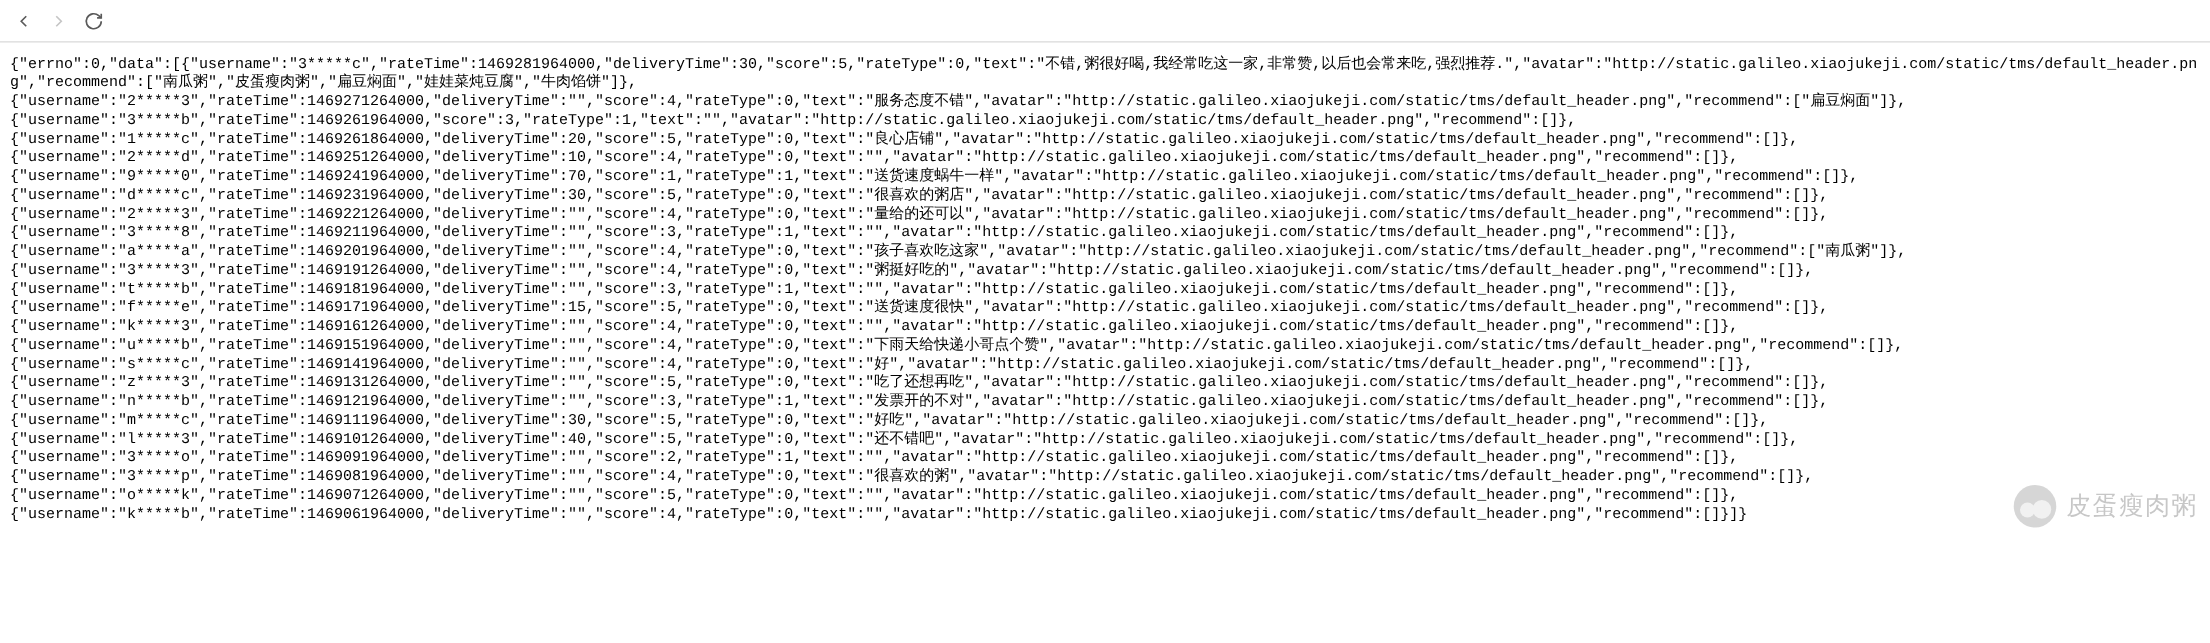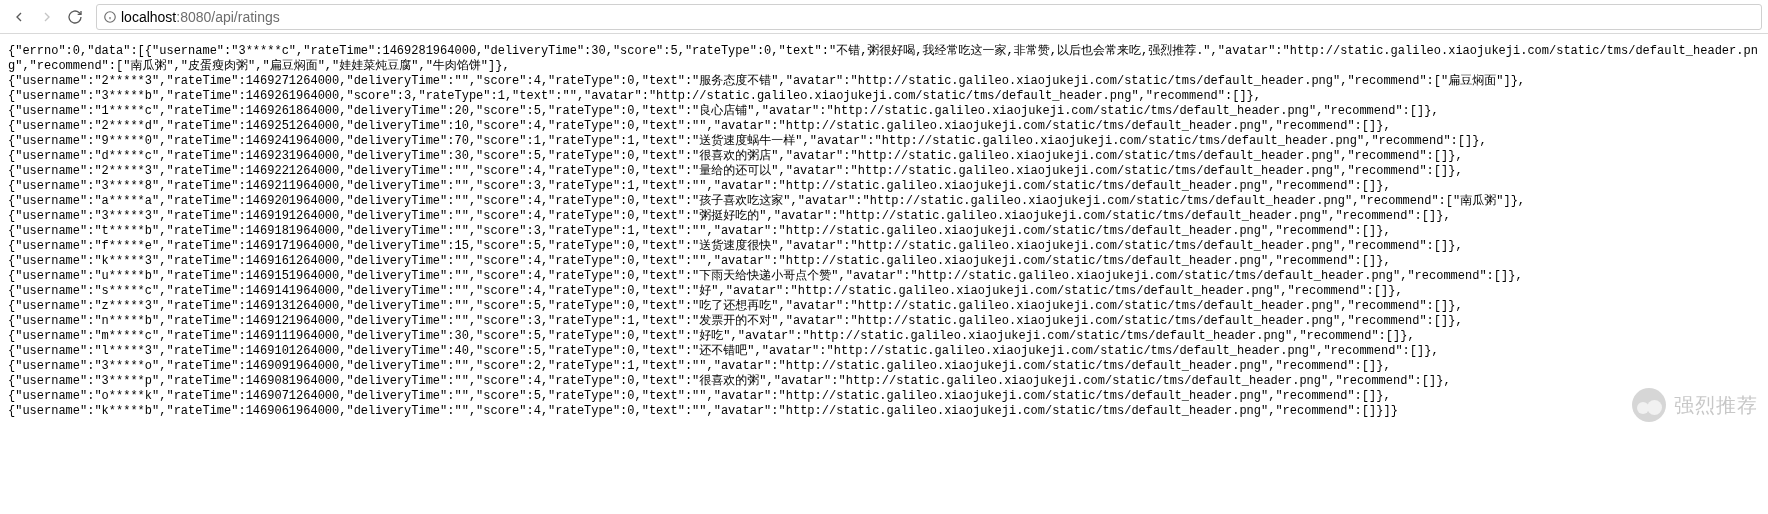--- a/index.html
+++ b/index.html
@@ -94,30 +94,20 @@
     <svg viewBox="0 0 24 24" fill="none" stroke="currentColor" stroke-width="2">
         <polyline points="9 18 15 12 9 6"></polyline>
       </svg>
   </div>
   <div class="nav-btn">
     <svg viewBox="0 0 24 24" fill="none" stroke="currentColor" stroke-width="2">
         <path d="M21 12a9 9 0 1 1-3-6.7L21 8"></path>
         <polyline points="21 3 21 8 16 8"></polyline>
       </svg>
   </div>
-  <div class="omnibox">
-    <svg viewBox="0 0 24 24" fill="none" stroke="#6d6d6d" stroke-width="2">
-        <circle cx="12" cy="12" r="9"></circle>
-        <line x1="12" y1="8" x2="12" y2="8"></line>
-        <line x1="12" y1="12" x2="12" y2="16"></line>
-      </svg>
-    <span class="url">
-      <span class="host">localhost</span><span class="rest">:8080/api/ratings</span>
-    </span>
-  </div>
 </div>
 
 <div class="content" id="content">{"errno":0,"data":[{"username":"3*****c","rateTime":1469281964000,"deliveryTime":30,"score":5,"rateType":0,"text":"不错,粥很好喝,我经常吃这一家,非常赞,以后也会常来吃,强烈推荐.","avatar":"http://static.galileo.xiaojukeji.com/static/tms/default_header.png","recommend":["南瓜粥","皮蛋瘦肉粥","扁豆焖面","娃娃菜炖豆腐","牛肉馅饼"]},
 {"username":"2*****3","rateTime":1469271264000,"deliveryTime":"","score":4,"rateType":0,"text":"服务态度不错","avatar":"http://static.galileo.xiaojukeji.com/static/tms/default_header.png","recommend":["扁豆焖面"]},
 {"username":"3*****b","rateTime":1469261964000,"score":3,"rateType":1,"text":"","avatar":"http://static.galileo.xiaojukeji.com/static/tms/default_header.png","recommend":[]},
 {"username":"1*****c","rateTime":1469261864000,"deliveryTime":20,"score":5,"rateType":0,"text":"良心店铺","avatar":"http://static.galileo.xiaojukeji.com/static/tms/default_header.png","recommend":[]},
 {"username":"2*****d","rateTime":1469251264000,"deliveryTime":10,"score":4,"rateType":0,"text":"","avatar":"http://static.galileo.xiaojukeji.com/static/tms/default_header.png","recommend":[]},
 {"username":"9*****0","rateTime":1469241964000,"deliveryTime":70,"score":1,"rateType":1,"text":"送货速度蜗牛一样","avatar":"http://static.galileo.xiaojukeji.com/static/tms/default_header.png","recommend":[]},
 {"username":"d*****c","rateTime":1469231964000,"deliveryTime":30,"score":5,"rateType":0,"text":"很喜欢的粥店","avatar":"http://static.galileo.xiaojukeji.com/static/tms/default_header.png","recommend":[]},
 {"username":"2*****3","rateTime":1469221264000,"deliveryTime":"","score":4,"rateType":0,"text":"量给的还可以","avatar":"http://static.galileo.xiaojukeji.com/static/tms/default_header.png","recommend":[]},
@@ -132,15 +122,15 @@
 {"username":"z*****3","rateTime":1469131264000,"deliveryTime":"","score":5,"rateType":0,"text":"吃了还想再吃","avatar":"http://static.galileo.xiaojukeji.com/static/tms/default_header.png","recommend":[]},
 {"username":"n*****b","rateTime":1469121964000,"deliveryTime":"","score":3,"rateType":1,"text":"发票开的不对","avatar":"http://static.galileo.xiaojukeji.com/static/tms/default_header.png","recommend":[]},
 {"username":"m*****c","rateTime":1469111964000,"deliveryTime":30,"score":5,"rateType":0,"text":"好吃","avatar":"http://static.galileo.xiaojukeji.com/static/tms/default_header.png","recommend":[]},
 {"username":"l*****3","rateTime":1469101264000,"deliveryTime":40,"score":5,"rateType":0,"text":"还不错吧","avatar":"http://static.galileo.xiaojukeji.com/static/tms/default_header.png","recommend":[]},
 {"username":"3*****o","rateTime":1469091964000,"deliveryTime":"","score":2,"rateType":1,"text":"","avatar":"http://static.galileo.xiaojukeji.com/static/tms/default_header.png","recommend":[]},
 {"username":"3*****p","rateTime":1469081964000,"deliveryTime":"","score":4,"rateType":0,"text":"很喜欢的粥","avatar":"http://static.galileo.xiaojukeji.com/static/tms/default_header.png","recommend":[]},
 {"username":"o*****k","rateTime":1469071264000,"deliveryTime":"","score":5,"rateType":0,"text":"","avatar":"http://static.galileo.xiaojukeji.com/static/tms/default_header.png","recommend":[]},
 {"username":"k*****b","rateTime":1469061964000,"deliveryTime":"","score":4,"rateType":0,"text":"","avatar":"http://static.galileo.xiaojukeji.com/static/tms/default_header.png","recommend":[]}]}
   <div class="watermark">
     <div class="wm-icon"></div>
-    <div class="wm-text">强烈推荐</div>
+    <div class="wm-text">皮蛋瘦肉粥</div>
   </div>
 </div>
 
 </body></html>

